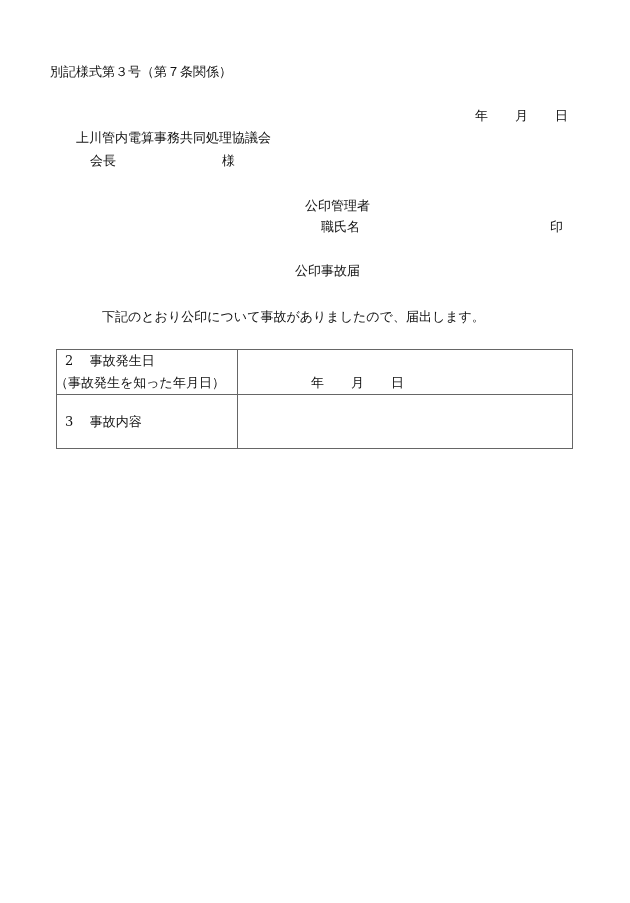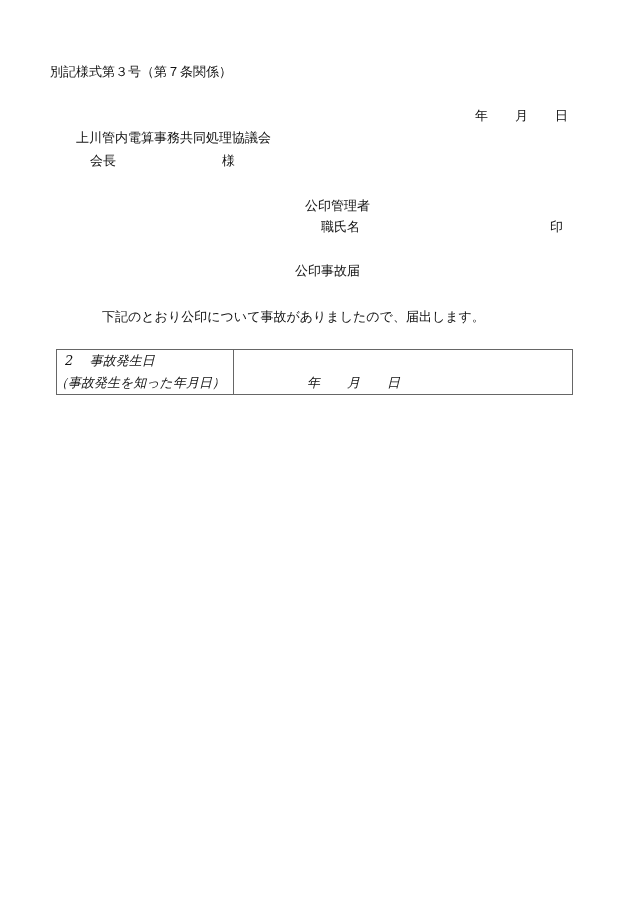--- a/index.html
+++ b/index.html
@@ -26,28 +26,34 @@
 <div class="abs" style="left:305px;top:198px;">公印管理者</div>
 <div class="abs" style="left:321px;top:219px;">職氏名</div>
 <div class="abs" style="left:550px;top:219px;">印</div>
 
 <div class="abs" style="left:295px;top:263px;">公印事故届</div>
 
 <div class="abs" style="left:102px;top:309px;">下記のとおり公印について事故がありましたので、届出します。</div>
 
 <table>
   <tbody>
-  <tr style="height:45px;font-style:italic;">
+  <tr style="height:45px;">
     <td class="lab" style="padding-left:4px;">
       <div style="padding-left:4px;"><span>2</span>&nbsp;&nbsp;&nbsp;&nbsp;<span>事故発生日</span></div>
       <div style="margin-left:-6px;">（事故発生を知った年月日）</div>
     </td>
     <td>
       <div style="height:22px;"></div>
       <div style="position:relative;height:22px;">
         <span style="position:absolute;left:73px;">年</span>
         <span style="position:absolute;left:113px;">月</span>
         <span style="position:absolute;left:153px;">日</span>
       </div>
     </td>
   </tr>
+  <tr style="height:54px;">
+    <td class="lab">
+      <span>3</span>&nbsp;&nbsp;&nbsp;&nbsp;<span>事故内容</span>
+    </td>
+    <td></td>
+  </tr>
 </tbody>
   </table>
 
 </body></html>

